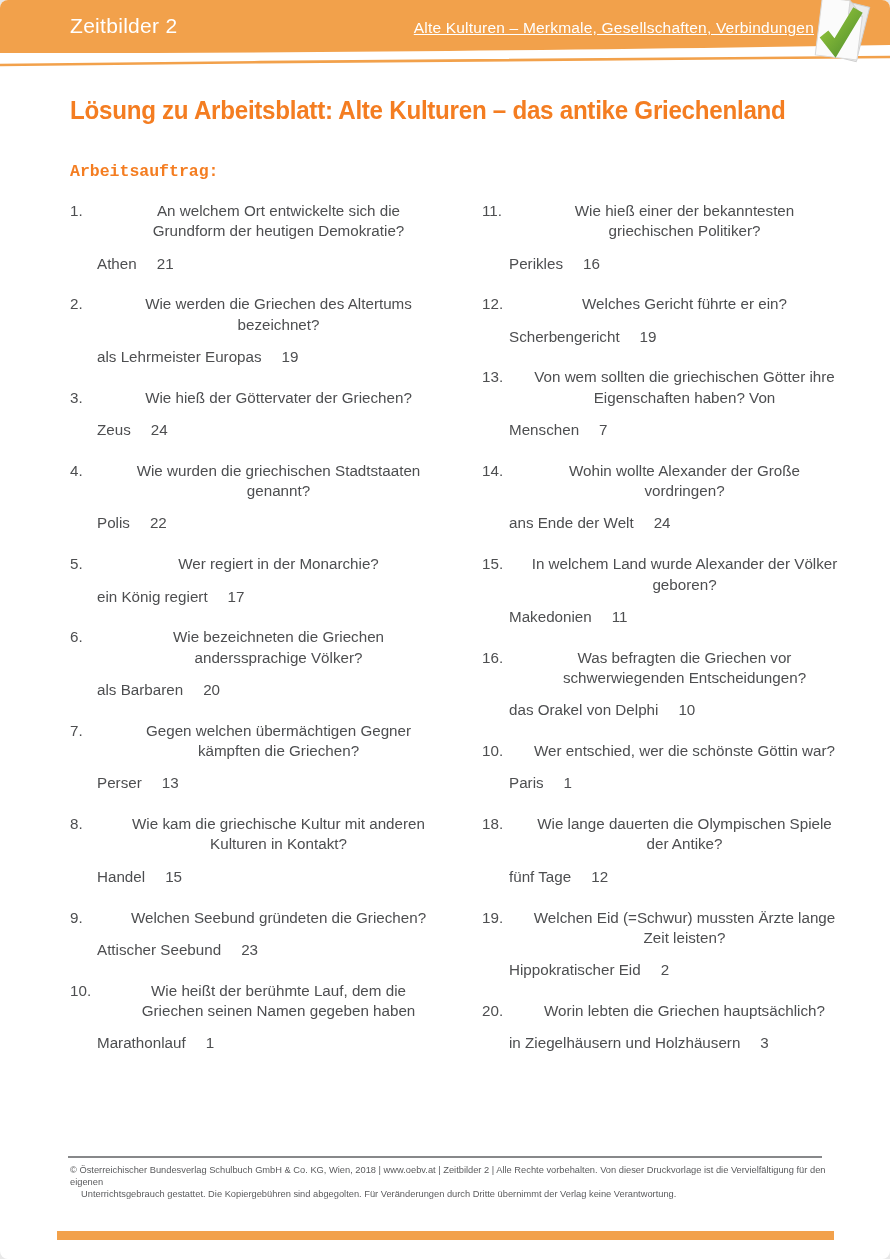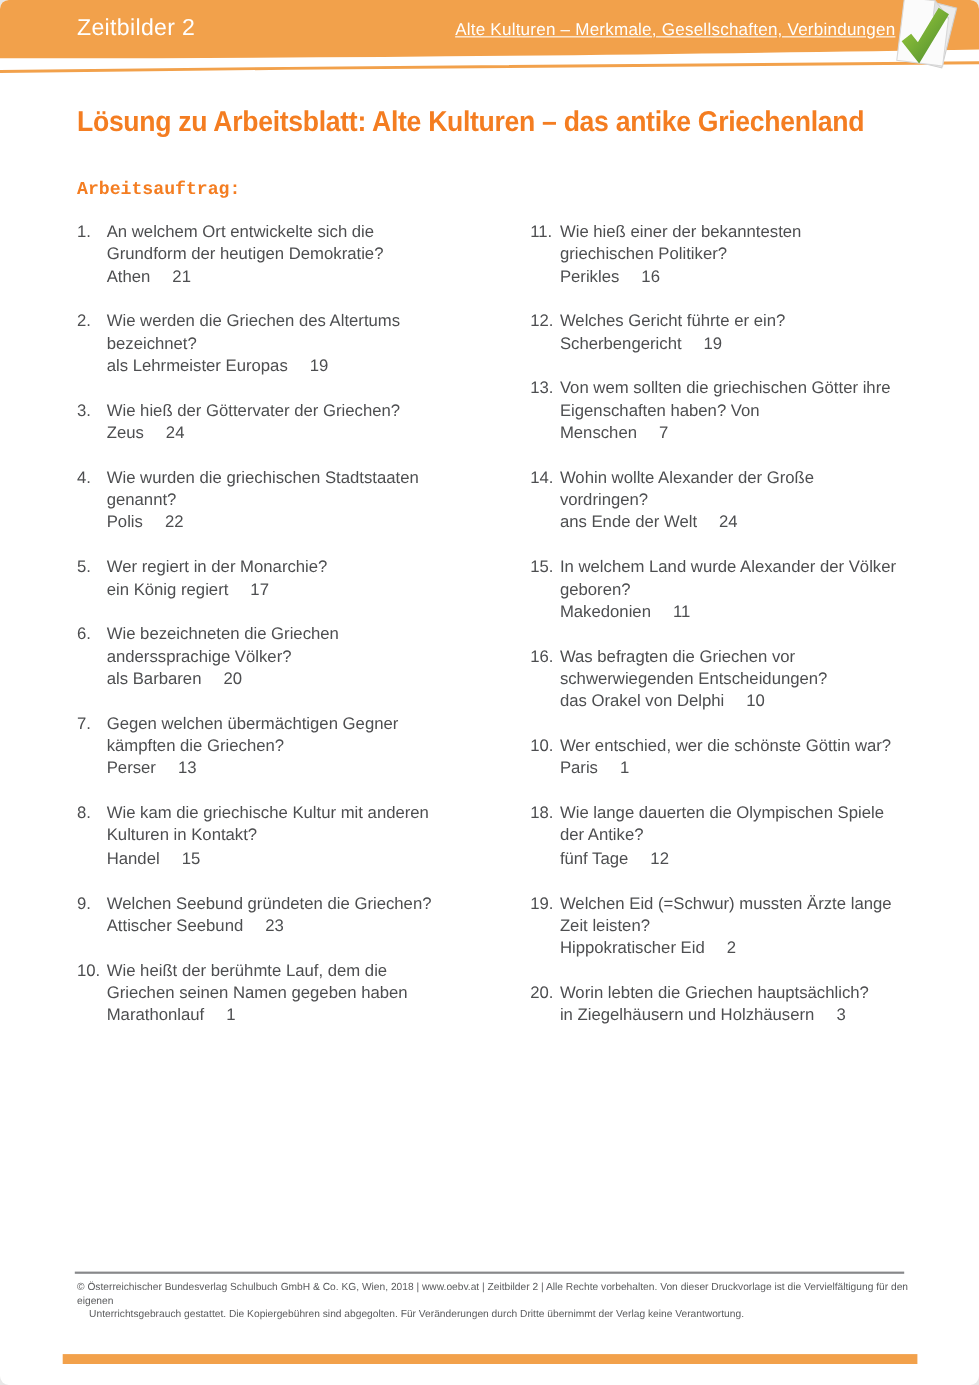--- a/index.html
+++ b/index.html
@@ -48,22 +48,22 @@
     display:grid;grid-template-columns:390px 378px;column-gap:22px;
   }
   .qa-item{
     display:flex;
     margin-bottom:20.5px;
     color:var(--body-text);
     font-size:15.2px;line-height:20.3px;
   }
   .qa-num{flex:0 0 27px;}
   .qa-body{flex:1;}
-  .qa-question{white-space:pre-line;}
-  .qa-answer-line{white-space:nowrap;}
+  .qa-question{white-space:pre-line;text-align:center;}
+  .qa-answer-line{white-space:nowrap;margin-top:12px;}
   .qa-ref{margin-left:20px;}
   
   .footer-rule{
     position:absolute;left:68px;top:1156px;width:754px;height:2px;
     background:var(--rule);
   }
   .footer-text{
     position:absolute;left:70px;top:1164px;width:770px;
     color:var(--footer-text);font-size:9.3px;line-height:12px;
   }

